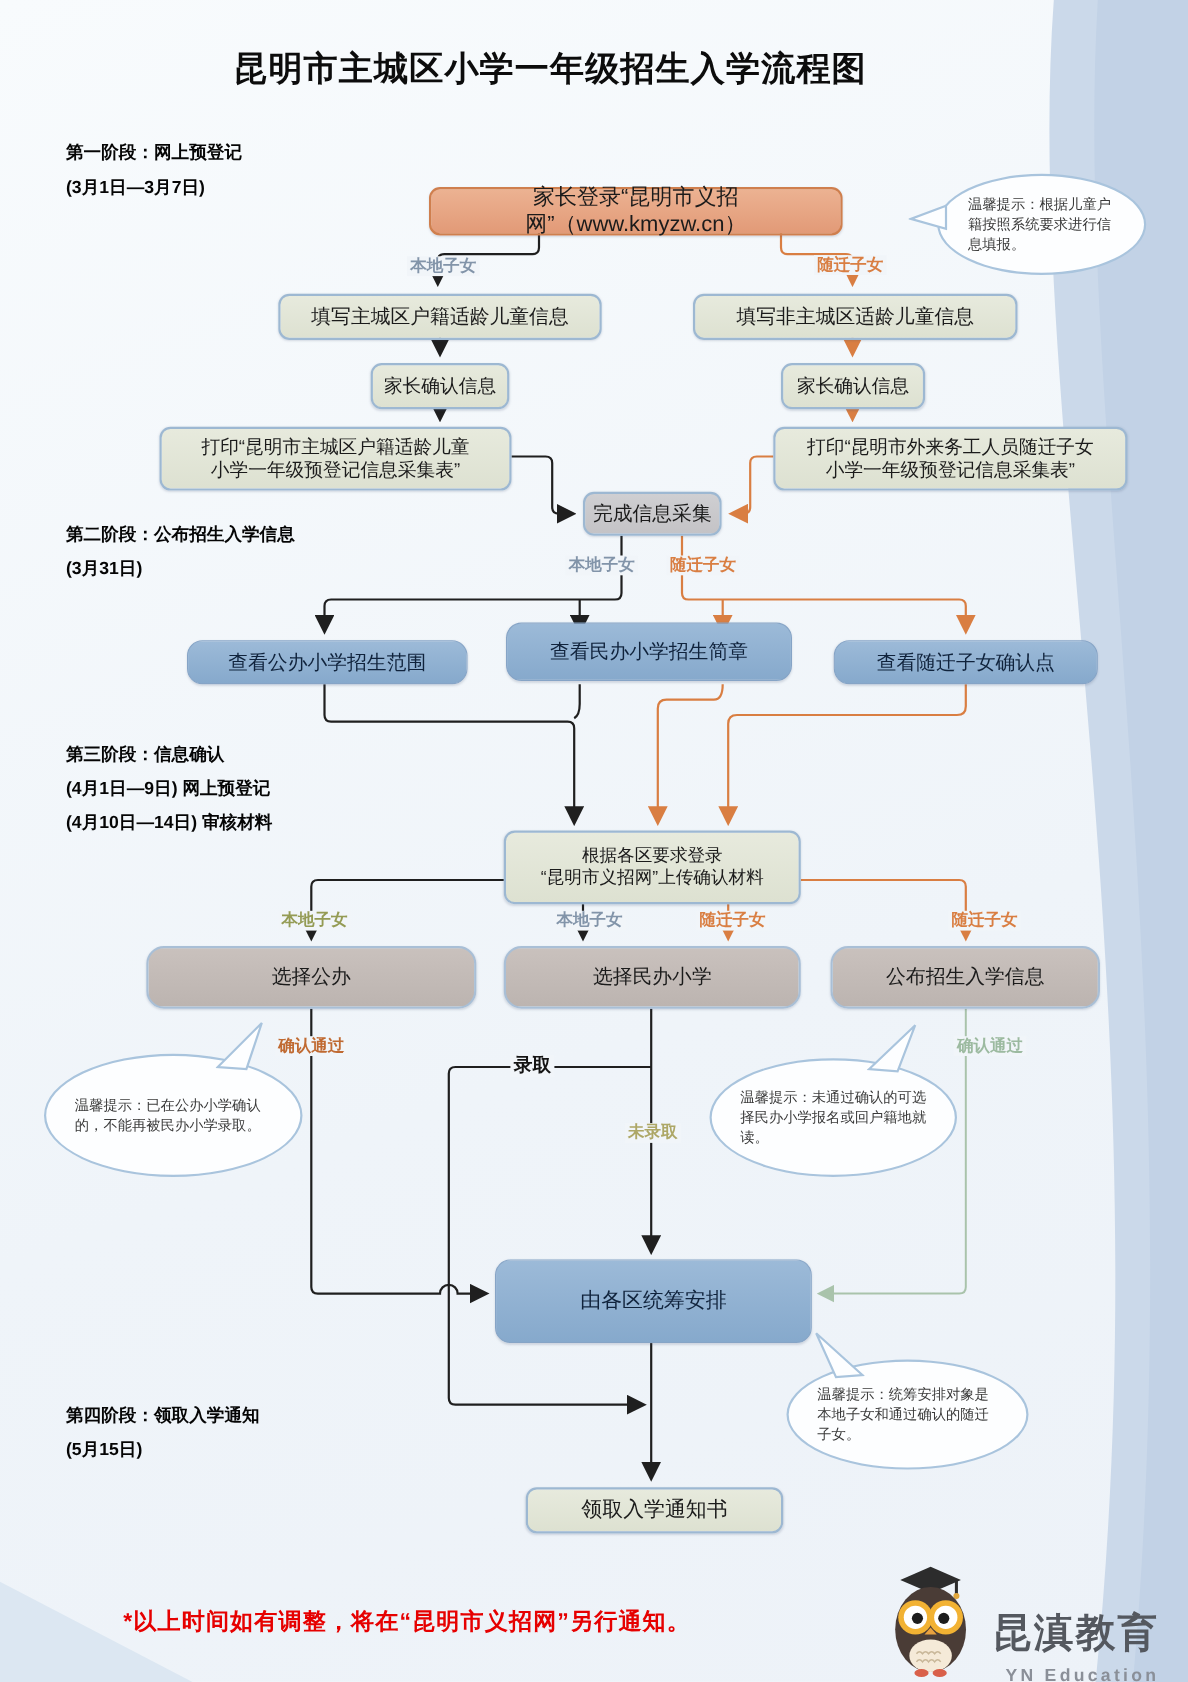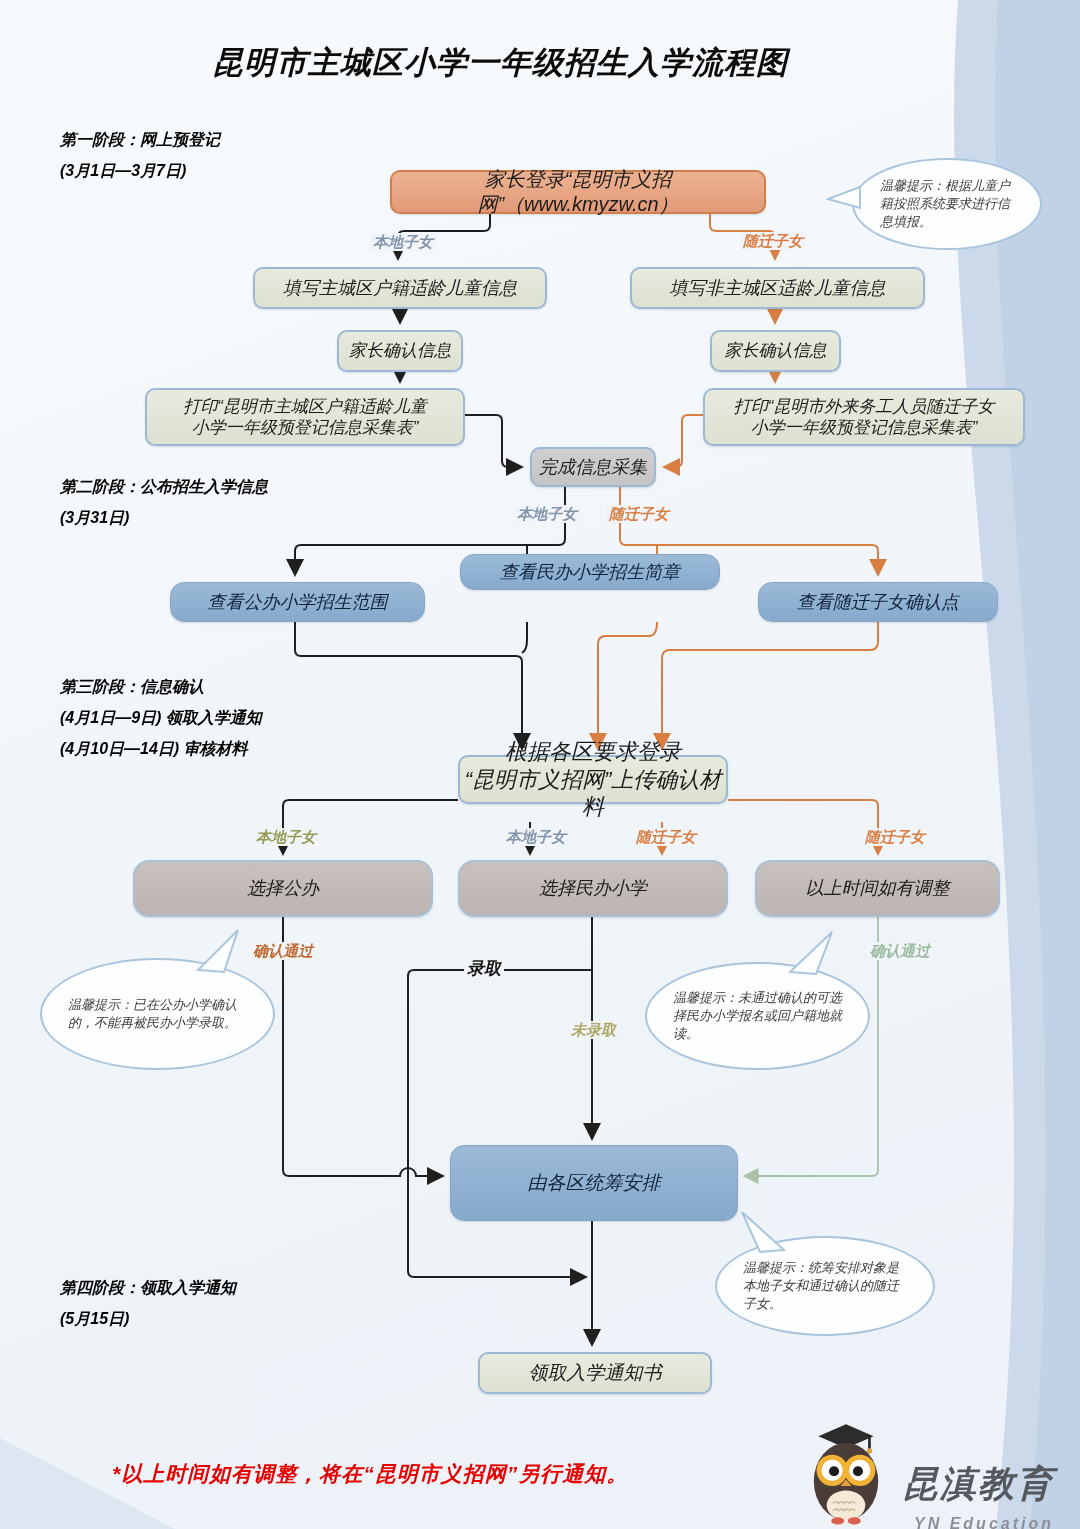--- a/index.html
+++ b/index.html
@@ -1,18 +1,18 @@
 <!DOCTYPE html>
 <html><head>
 <meta charset="utf-8">
 <style>
   html,body{margin:0;padding:0;}
   body{font-family:"Liberation Sans","DejaVu Sans",sans-serif;}
   #canvas{position:relative;width:1080px;height:1529px;overflow:hidden;
-          background:linear-gradient(160deg,#f8fbfd 0%,#eff4f9 60%,#edf2f8 100%);font-style:italic;}
+          background:linear-gradient(160deg,#f8fbfd 0%,#eff4f9 60%,#edf2f8 100%);}
   svg{display:block;}
   .layer{position:absolute;left:0;top:0;width:1080px;height:1529px;pointer-events:none;}
   .title{position:absolute;left:0;top:42px;width:1000px;text-align:center;
          font-size:31px;font-weight:bold;color:#0c0c0c;letter-spacing:1px;}
   .stage{position:absolute;left:60px;font-size:16px;font-weight:bold;color:#050505;line-height:31px;white-space:nowrap;}
   .box{position:absolute;box-sizing:border-box;display:flex;flex-direction:column;align-items:center;justify-content:center;
        text-align:center;border-radius:10px;border:2px solid #9db8d2;color:#1b1b1b;font-size:18px;line-height:1.25;
        box-shadow:0 1px 2px rgba(60,80,110,.18);}
   .salmon{background:linear-gradient(#ecb292,#e29a77);border-color:#cf7f4e;font-size:20px;}
   .sage{background:linear-gradient(#e7eadd,#dde1d1);}
@@ -90,21 +90,21 @@
   <div class="stage" style="top:124px">
     <div>第一阶段：网上预登记</div>
     <div>(3月1日—3月7日)</div>
   </div>
   <div class="stage" style="top:471px">
     <div>第二阶段：公布招生入学信息</div>
     <div>(3月31日)</div>
   </div>
   <div class="stage" style="top:671px">
     <div>第三阶段：信息确认</div>
-    <div>(4月1日—9日) 领取入学通知</div>
+    <div>(4月1日—9日) 网上预登记</div>
     <div>(4月10日—14日) 审核材料</div>
   </div>
   <div class="stage" style="top:1272px">
     <div>第四阶段：领取入学通知</div>
     <div>(5月15日)</div>
   </div>
 
   <div class="box salmon" style="left:390px;top:170px;width:376px;height:44px">家长登录“昆明市义招网”（www.kmyzw.cn）</div>
   <div class="box sage" style="left:253px;top:267px;width:294px;height:42px">填写主城区户籍适龄儿童信息</div>
   <div class="box sage" style="left:630px;top:267px;width:295px;height:42px">填写非主城区适龄儿童信息</div>
@@ -114,31 +114,31 @@
     <div>打印“昆明市主城区户籍适龄儿童</div>
     <div>小学一年级预登记信息采集表”</div>
   </div>
   <div class="box sage" style="left:703px;top:388px;width:322px;height:58px;font-size:17px">
     <div>打印“昆明市外来务工人员随迁子女</div>
     <div>小学一年级预登记信息采集表”</div>
   </div>
   <div class="box grayb" style="left:530px;top:447px;width:126px;height:40px;font-size:18px">完成信息采集</div>
 
   <div class="box blueb" style="left:170px;top:582px;width:255px;height:40px">查看公办小学招生范围</div>
-  <div class="box blueb" style="left:460px;top:554px;width:260px;height:36px">查看民办小学招生简章</div>
+  <div class="box blueb" style="left:460px;top:566px;width:260px;height:53px">查看民办小学招生简章</div>
   <div class="box blueb" style="left:758px;top:582px;width:240px;height:40px">查看随迁子女确认点</div>
 
-  <div class="box sage" style="left:458px;top:755px;width:270px;height:49px;font-size:22px">
+  <div class="box sage" style="left:458px;top:755px;width:270px;height:67px;font-size:16px">
     <div>根据各区要求登录</div>
     <div>“昆明市义招网”上传确认材料</div>
   </div>
 
   <div class="box taupe" style="left:133px;top:860px;width:300px;height:57px">选择公办</div>
   <div class="box taupe" style="left:458px;top:860px;width:270px;height:57px">选择民办小学</div>
-  <div class="box taupe" style="left:755px;top:860px;width:245px;height:57px">以上时间如有调整</div>
+  <div class="box taupe" style="left:755px;top:860px;width:245px;height:57px">公布招生入学信息</div>
 
   <div class="box blueb" style="left:450px;top:1145px;width:288px;height:76px;font-size:19px">由各区统筹安排</div>
   <div class="box sage" style="left:478px;top:1352px;width:234px;height:42px;font-size:19px">领取入学通知书</div>
 
   <div class="elabel c-bluegray" style="left:370px;top:233px">本地子女</div>
   <div class="elabel c-orange" style="left:740px;top:232px">随迁子女</div>
   <div class="elabel c-bluegray" style="left:514px;top:505px">本地子女</div>
   <div class="elabel c-orange" style="left:606px;top:505px">随迁子女</div>
   <div class="elabel c-olive" style="left:253px;top:828px">本地子女</div>
   <div class="elabel c-bluegray" style="left:503px;top:828px">本地子女</div>

